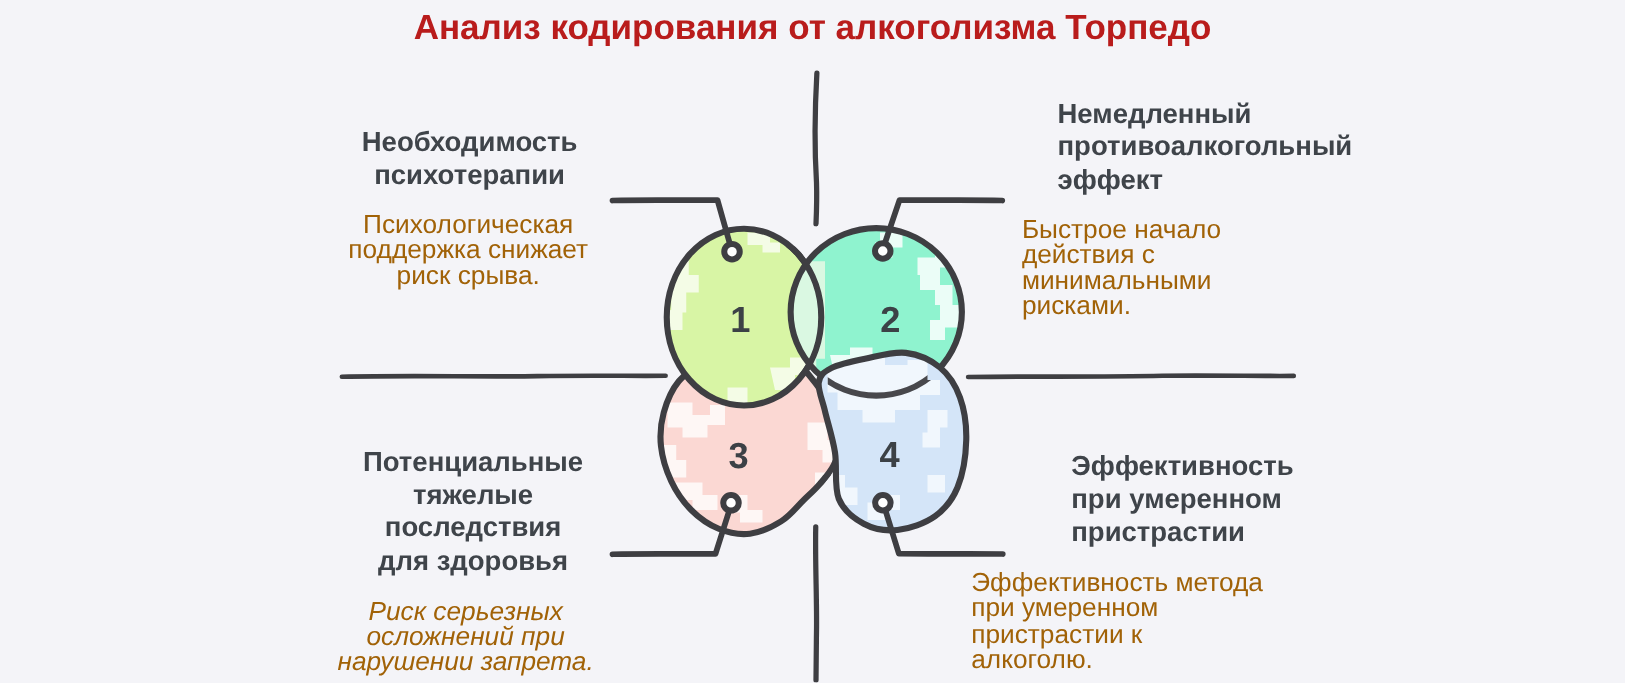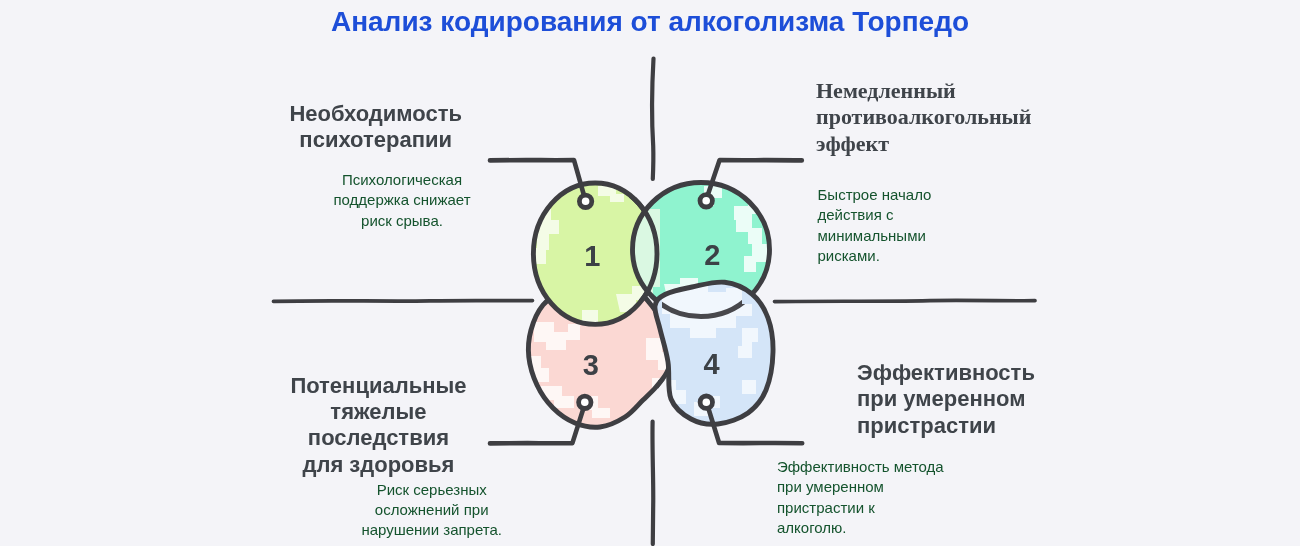--- a/index.html
+++ b/index.html
@@ -1,22 +1,22 @@
 <!DOCTYPE html>
 <html><head>
 <meta charset="utf-8">
 <style>
   html,body{margin:0;padding:0;}
   body{width:1300px;height:546px;background:#f4f4f8;position:relative;overflow:hidden;
        font-family:"Liberation Sans", sans-serif;}
   .abs{position:absolute;white-space:nowrap;}
   .h{font-weight:bold;font-size:22px;line-height:26.4px;color:#3f444a;}
-  .b{font-size:15px;line-height:20.4px;color:#14532d;}
+  .b{font-size:21px;line-height:20.4px;color:#a16207;}
   .ra{text-align:center;}
-  #title{top:5px;left:0;right:0;text-align:center;font-weight:bold;font-size:28px;line-height:34px;color:#1d4ed8;}
+  #title{top:5px;left:0;right:0;text-align:center;font-weight:bold;font-size:28px;line-height:34px;color:#b91c1c;}
 </style>
 </head>
 <body>
 <svg class="abs" style="left:0;top:0" width="1300" height="546" viewBox="0 0 1300 546" fill="none">
 
   <g stroke="#3e3e42" stroke-linecap="round" fill="none">
     <path d="M653.5 58.5 C652 85 651.6 120 653.2 146 C653.6 158 653.2 170 652.8 179" stroke-width="4.2"></path>
     <path d="M652.6 421.5 C652 450 653.6 480 653.2 505 C653 520 652.8 536 652.8 544" stroke-width="4.2"></path>
     <path d="M273.5 301.4 C330 300.1 380 301.6 430 300.9 C470 300.2 510 300.9 532.5 300.6" stroke-width="3.7"></path>
     <path d="M774.5 301.6 C830 300.9 880 301.7 930 300.6 C970 300.1 1010 301.0 1035 300.7" stroke-width="3.7"></path>
@@ -116,20 +116,20 @@
     <text x="590.8" y="374.6">3</text>
     <text x="711.6" y="373.5">4</text>
   </g>
 </svg>
 
 <div id="title" class="abs">Анализ кодирования от алкоголизма Торпедо</div>
 
 <div class="abs h ra" style="right:838px;top:100.5px;">Необходимость<br>психотерапии</div>
 <div class="abs b ra" style="right:829.5px;top:170px;">Психологическая<br>поддержка снижает<br>риск срыва.</div>
 
-<div class="abs h" style="left:816px;top:78px;font-family:Liberation Serif, serif;">Немедленный<br>противоалкогольный<br>эффект</div>
-<div class="abs b" style="left:817.5px;top:185px;">Быстрое начало<br>действия с<br>минимальными<br>рисками.</div>
+<div class="abs h" style="left:846px;top:78px;">Немедленный<br>противоалкогольный<br>эффект</div>
+<div class="abs b" style="left:817.5px;top:174px;">Быстрое начало<br>действия с<br>минимальными<br>рисками.</div>
 
-<div class="abs h ra" style="right:833.5px;top:356.5px;margin-top:16px;">Потенциальные<br>тяжелые<br>последствия<br>для здоровья</div>
-<div class="abs b ra" style="right:798px;top:479.5px;">Риск серьезных<br>осложнений при<br>нарушении запрета.</div>
+<div class="abs h ra" style="right:833.5px;top:356.5px;">Потенциальные<br>тяжелые<br>последствия<br>для здоровья</div>
+<div class="abs b ra" style="right:825px;top:479.5px;font-style:italic;">Риск серьезных<br>осложнений при<br>нарушении запрета.</div>
 
 <div class="abs h" style="left:857px;top:360px;">Эффективность<br>при умеренном<br>пристрастии</div>
 <div class="abs b" style="left:777px;top:457px;">Эффективность метода<br>при умеренном<br>пристрастии к<br>алкоголю.</div>
 
 </body></html>

